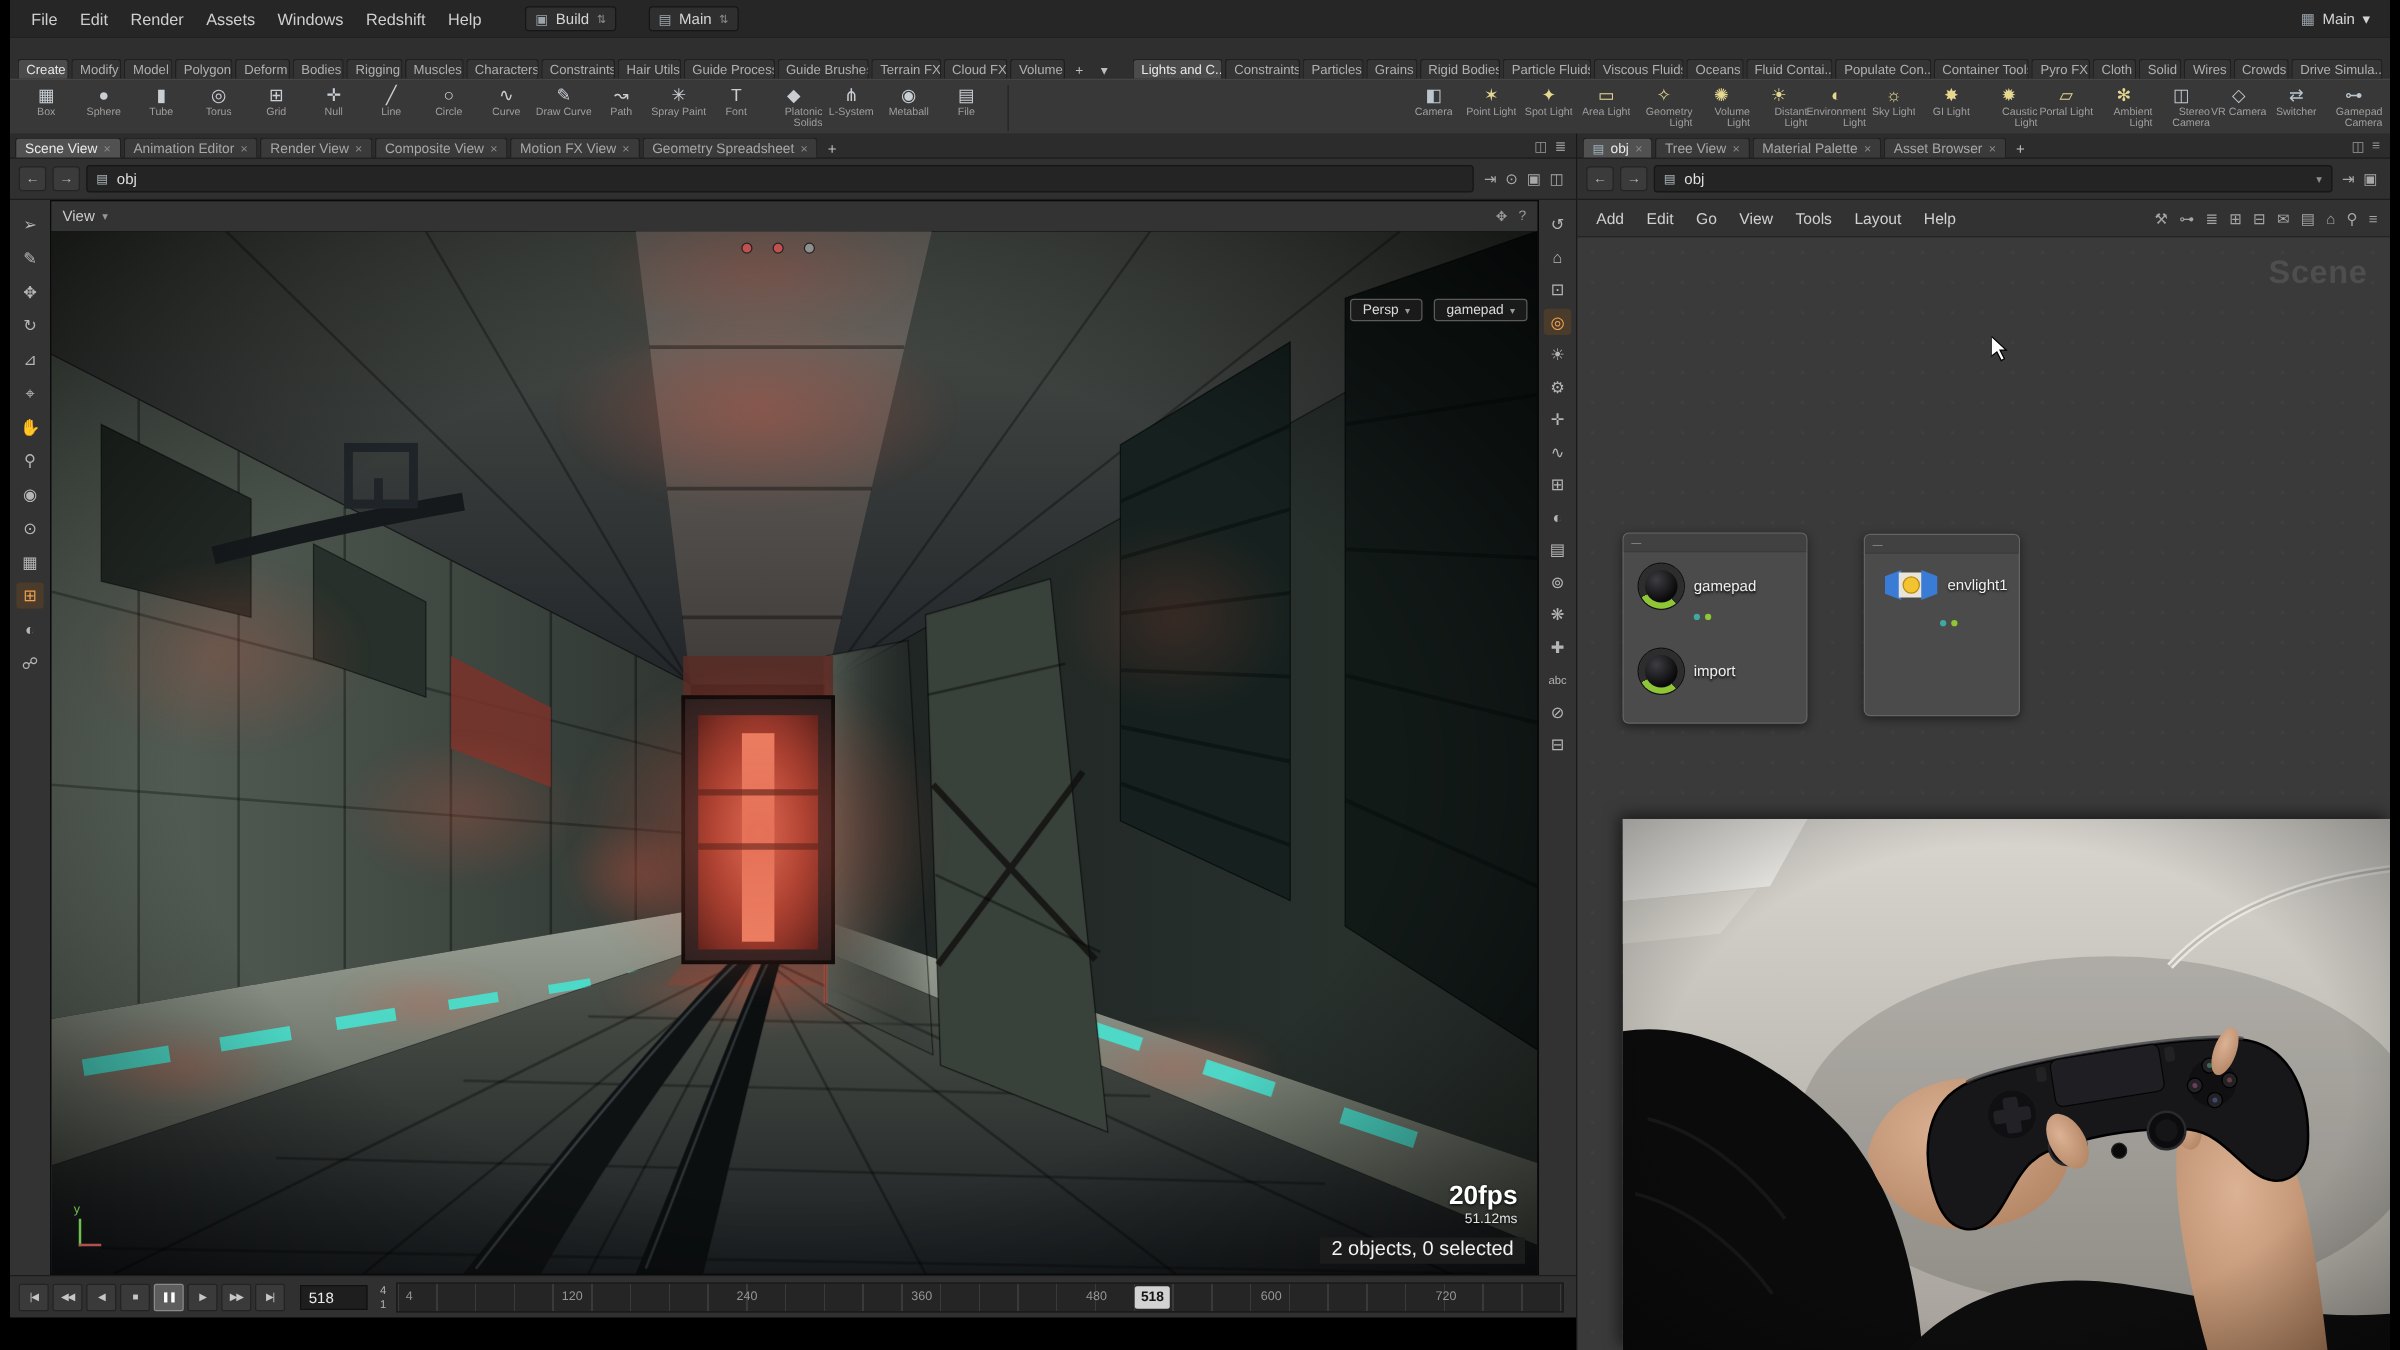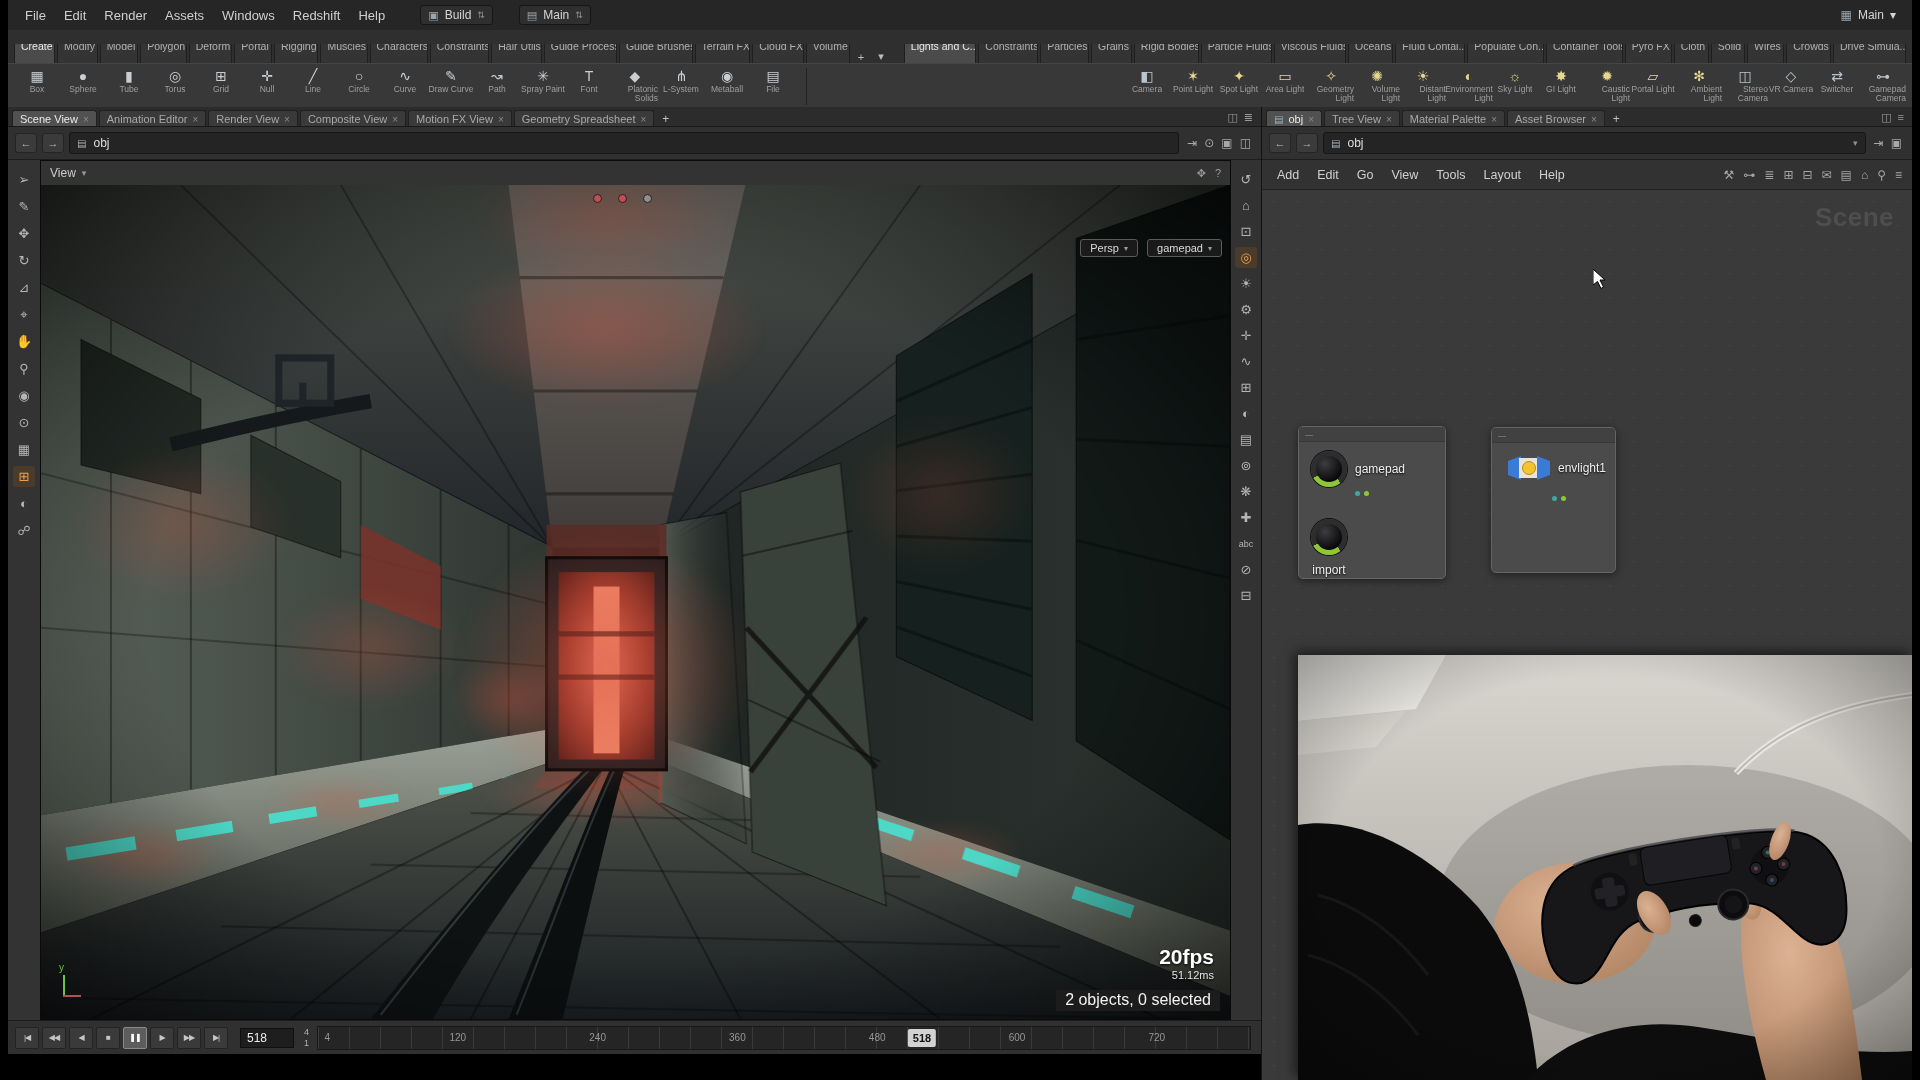--- a/index.html
+++ b/index.html
@@ -21,21 +21,21 @@
   .right-main { display:flex; align-items:center; gap:6px; font-size:12px; color:#d5d5d5;
     padding:2px 8px; }
   .right-main .w-icon { color:#9aa4ac; }
 
   
   .shelf { background:#2f2f2f; padding-top:14px; flex:none; }
   .shelf-tabs-row { display:flex; align-items:flex-end; height:19px; padding:0 6px;
     gap:2px; overflow:hidden; white-space:nowrap; }
   .shelf-tab { flex:0 1 auto; min-width:0; overflow:hidden; font-size:10.5px; color:#b0b0b0;
     background:#343434; border:1px solid #1f1f1f; border-bottom:none;
-    border-radius:3px 3px 0 0; padding:2px 6px 11px; }
+    border-radius:3px 3px 0 0; padding:2px 6px 1px; }
   .shelf-tab.active { background:#4b4b4b; color:#e8e8e8; }
   .shelf-plus { color:#bdbdbd; font-size:11px; padding:0 6px; flex:none; }
   .st-spacer { flex:1 0 10px; }
   .shelf-tools-row { display:flex; background:#383838; border-top:1px solid #454545;
     height:44px; padding:2px 6px 0; }
   .tool { width:46px; flex:none; display:flex; flex-direction:column; align-items:center;
     gap:1px; padding-top:2px; }
   .tool-icon { font-size:14px; line-height:16px; height:16px; color:#c9ced3; }
   .tool-icon.light { color:#e6d88f; }
   .tool-icon.cam { color:#b9c6cf; }
@@ -156,21 +156,21 @@
   .node-ball { width:36px; height:36px; border-radius:50%; position:relative; flex:none;
     background:conic-gradient(from 140deg, var(--node_green,#8ec636) 0 100deg, #2d2d2d 100deg 360deg);
     box-shadow:0 0 0 1px #101010; }
   .node-ball::after { content:""; position:absolute; inset:5px; border-radius:50%;
     background:radial-gradient(circle at 35% 30%, #3d3d42, #09090b 72%); }
   .node-label { color:#f0f0f0; font-size:12px; text-shadow:0 1px 2px #000; white-space:nowrap; }
   .node-flags { position:absolute; left:44px; top:40px; display:flex; gap:4px; }
   .node-flags i { width:5px; height:5px; border-radius:50%; display:block; }
   .node-flags .f1 { background:#3fa8a0; } .node-flags .f2 { background:#8ec636; }
   #node-gamepad { left:12px; top:24px; }
-  #node-import { left:12px; top:92px;flex-direction:column; }
+  #node-import { left:12px; top:92px; }
   #node-envlight { left:16px; top:28px; }
   .net-cursor { position:absolute; left:331px; top:79px; pointer-events:none; }
 
   
   .webcam { position:absolute; right:0; bottom:0; width:614px; height:425px; z-index:60;
     box-shadow:-3px -3px 12px rgba(0,0,0,.6); overflow:hidden; }
   .webcam svg { display:block; width:100%; height:100%; }
 </style>
 </head>
 <body>
@@ -208,21 +208,21 @@
 
   <div class="shelf">
     <div class="shelf-tabs-row">
       <div style="display:flex;gap:2px;min-width:0;flex:0 1 auto">
 
       <span class="shelf-tab active">Create</span>
           <span class="shelf-tab">Modify</span>
           <span class="shelf-tab">Model</span>
           <span class="shelf-tab">Polygon</span>
           <span class="shelf-tab">Deform</span>
-          <span class="shelf-tab">Portal</span>
+          <span class="shelf-tab">Bodies</span>
           <span class="shelf-tab">Rigging</span>
           <span class="shelf-tab">Muscles</span>
           <span class="shelf-tab">Characters</span>
           <span class="shelf-tab">Constraints</span>
           <span class="shelf-tab">Hair Utils</span>
           <span class="shelf-tab">Guide Process</span>
           <span class="shelf-tab">Guide Brushes</span>
           <span class="shelf-tab">Terrain FX</span>
           <span class="shelf-tab">Cloud FX</span>
           <span class="shelf-tab">Volume</span>

